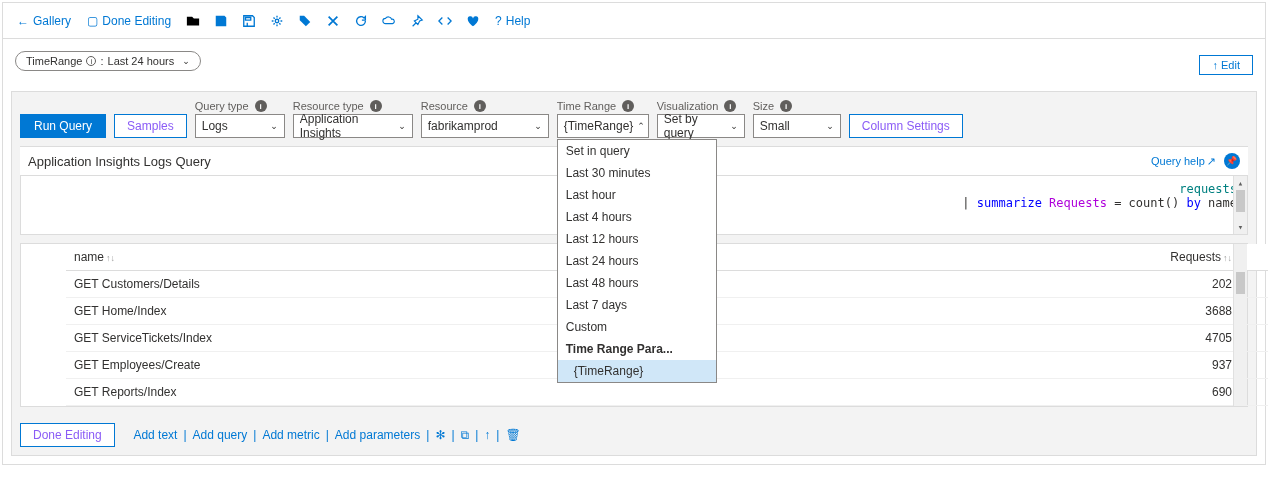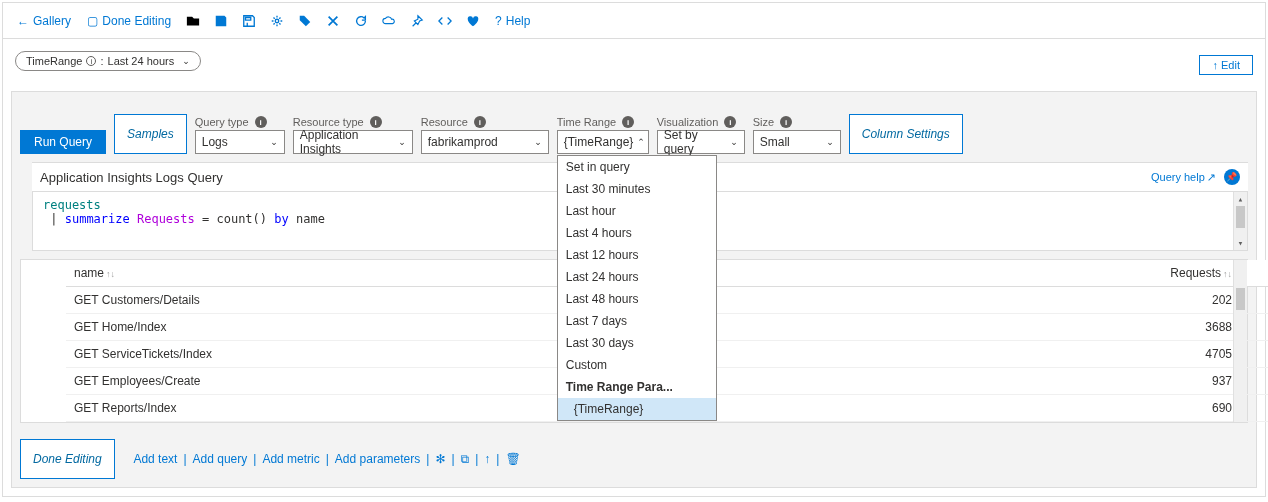--- a/index.html
+++ b/index.html
@@ -11,26 +11,26 @@
 .pill { display: inline-flex; align-items: center; border: 1px solid #8a8886; border-radius: 14px; padding: 3px 10px; margin: 12px; font-size: 11px; gap: 4px; }
 .pill .info-dot { width: 10px; height: 10px; border-radius: 50%; border: 1px solid #605e5c; display: inline-flex; align-items: center; justify-content: center; font-size: 7px; line-height: 1; }
 .edit-link { float: right; margin: 8px 12px; border: 1px solid #0078d4; color: #0078d4; padding: 3px 12px; font-size: 11px; cursor: pointer; }
 .panel { border: 1px solid #dcdcdc; background: #f3f3f3; margin: 8px; }
 .controls { display: flex; align-items: flex-end; gap: 8px; padding: 8px; flex-wrap: nowrap; }
 .col { display: flex; flex-direction: column; gap: 2px; }
 .col label { font-size: 11px; color: #605e5c; display: flex; align-items: center; gap: 6px; }
 .info-icon { width: 12px; height: 12px; border-radius: 50%; background: #605e5c; color: #fff; font-size: 8px; display: inline-flex; align-items: center; justify-content: center; font-weight: bold; }
 .select { border: 1px solid #8a8886; background: #fff; padding: 2px 6px; min-width: 88px; display: flex; justify-content: space-between; align-items: center; font-size: 12px; height: 24px; cursor: pointer; position: relative; }
 .btn-primary { background: #0078d4; color: #fff; border: none; padding: 4px 14px; height: 24px; font-size: 12px; cursor: pointer; }
-.btn-secondary { background: #fff; color: #0369a1; border: 1px solid #0078d4; padding: 3px 12px; height: 40px; font-size: 12px; cursor: pointer; font-style: italic; }
+.btn-secondary { background: #fff; color: #8b5cf6; border: 1px solid #0078d4; padding: 3px 12px; height: 24px; font-size: 12px; cursor: pointer; }
 .dropdown { position: absolute; top: 24px; left: -1px; background: #fff; border: 1px solid #8a8886; min-width: 160px; z-index: 10; }
 .dropdown-item { padding: 4px 8px; font-size: 12px; cursor: pointer; color: #323130; }
 .dropdown-item.bold { font-weight: 600; }
 .dropdown-item.selected { background: #d0e7f8; padding-left: 16px; }
-.query-section { background: #fff; margin: 0 8px 0 20px; border-top: 1px solid #dcdcdc; }
+.query-section { background: #fff; margin: 0 8px 0 8px; border-top: 1px solid #dcdcdc; text-align: right; }
 .query-header { display: flex; justify-content: space-between; align-items: center; padding: 6px 8px; }
 .query-title { font-size: 13px; }
 .query-help { color: #0078d4; font-size: 11px; cursor: pointer; display: inline-flex; align-items: center; gap: 2px; }
 .pin-badge { width: 16px; height: 16px; border-radius: 50%; background: #0078d4; color: #fff; font-size: 9px; display: inline-flex; align-items: center; justify-content: center; margin-left: 8px; cursor: pointer; }
 .editor { border: 1px solid #dcdcdc; padding: 6px 10px; font-family: Consolas, monospace; font-size: 12px; background: #fff; position: relative; min-height: 60px; }
 .editor .kw-blue { color: #0000ff; }
 .editor .kw-teal { color: #008080; }
 .editor .kw-purple { color: #af00db; }
 .scroll-track { width: 14px; background: #f0f0f0; position: absolute; right: 0; top: 0; bottom: 0; border-left: 1px solid #e0e0e0; }
 .scroll-track .thumb { background: #c8c8c8; position: absolute; left: 2px; right: 2px; }
@@ -187,21 +187,20 @@
             <span class="chev">⌃</span>
           <div class="dropdown">
             <div class="dropdown-item">Set in query</div>
             <div class="dropdown-item">Last 30 minutes</div>
             <div class="dropdown-item">Last hour</div>
             <div class="dropdown-item">Last 4 hours</div>
             <div class="dropdown-item">Last 12 hours</div>
             <div class="dropdown-item">Last 24 hours</div>
             <div class="dropdown-item">Last 48 hours</div>
             <div class="dropdown-item">Last 7 days</div>
-            <div class="dropdown-item">Last 30 days</div>
             <div class="dropdown-item">Custom</div>
             <div class="dropdown-item bold">Time Range Para...</div>
             <div class="dropdown-item selected">{TimeRange}</div>
           </div>
         </div>
       </div>
       <div class="col">
         <label>
             <span>Visualization</span>
             <span class="info-icon">i</span>

